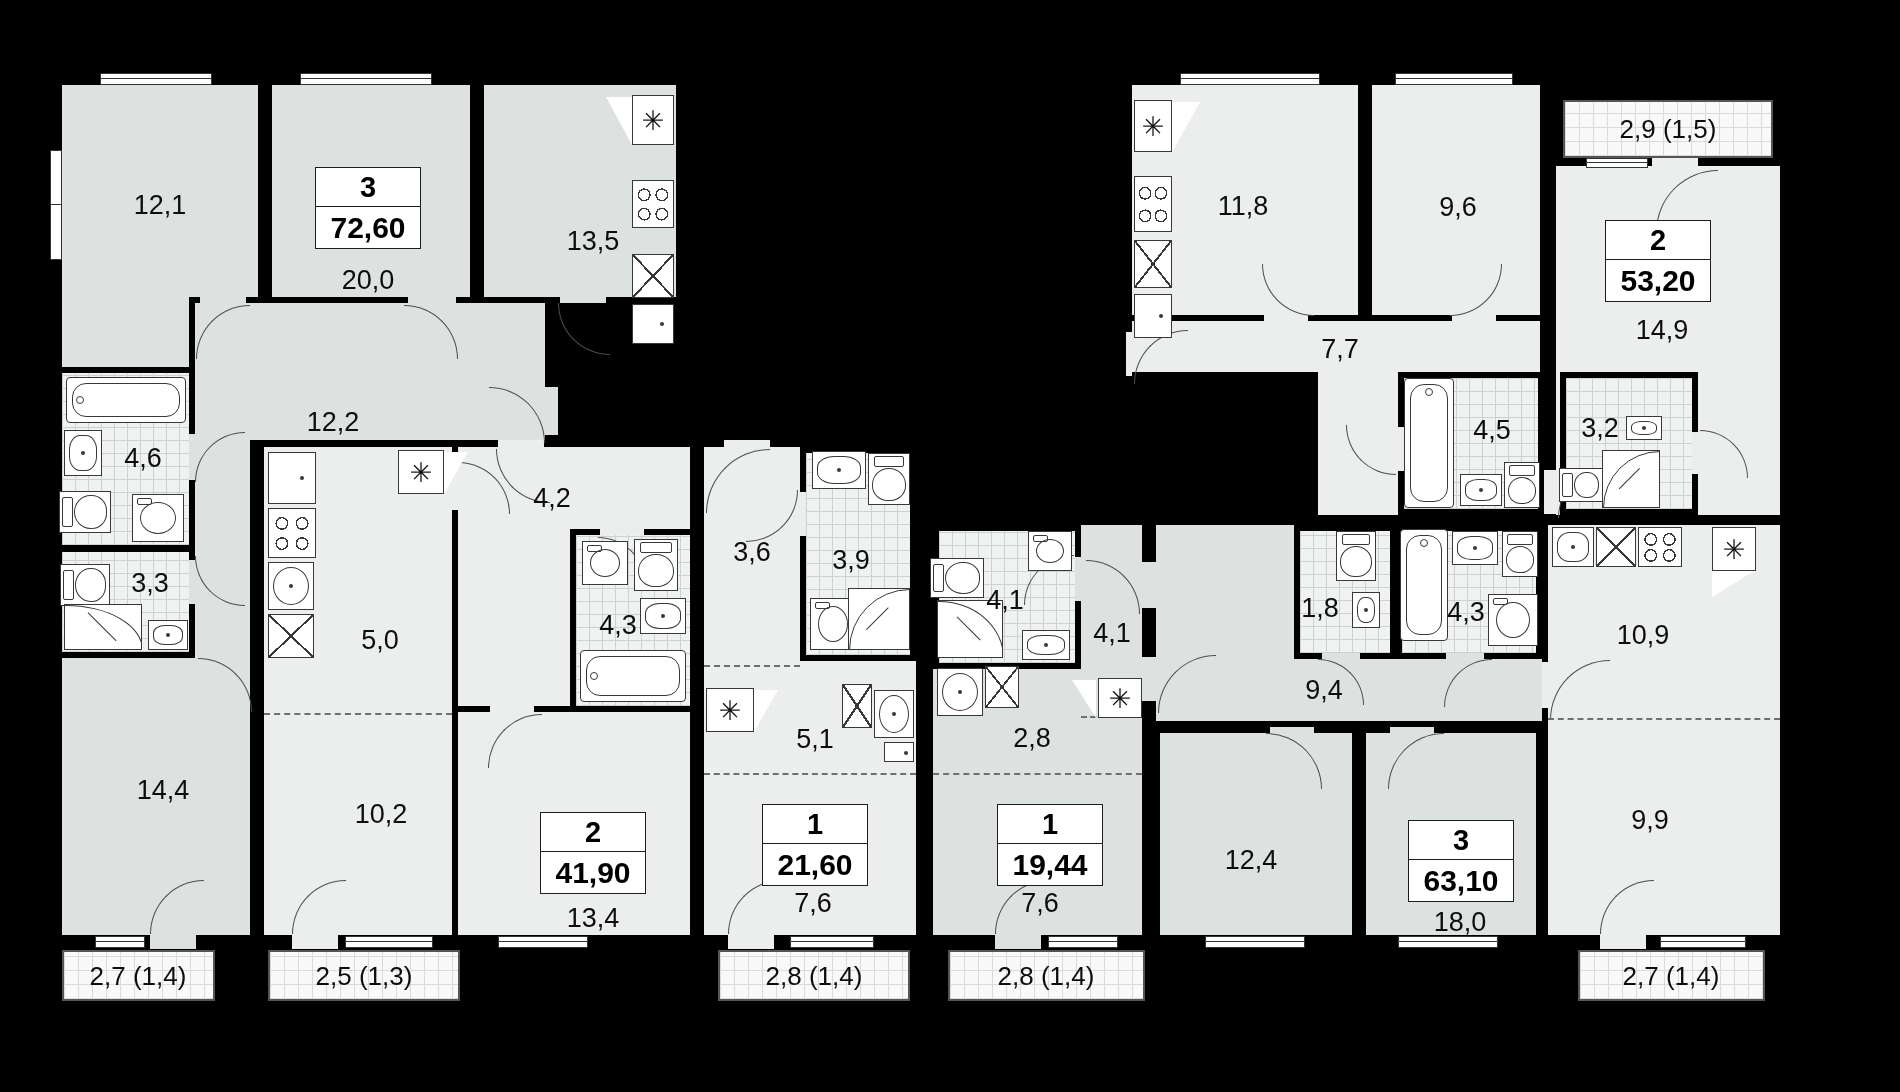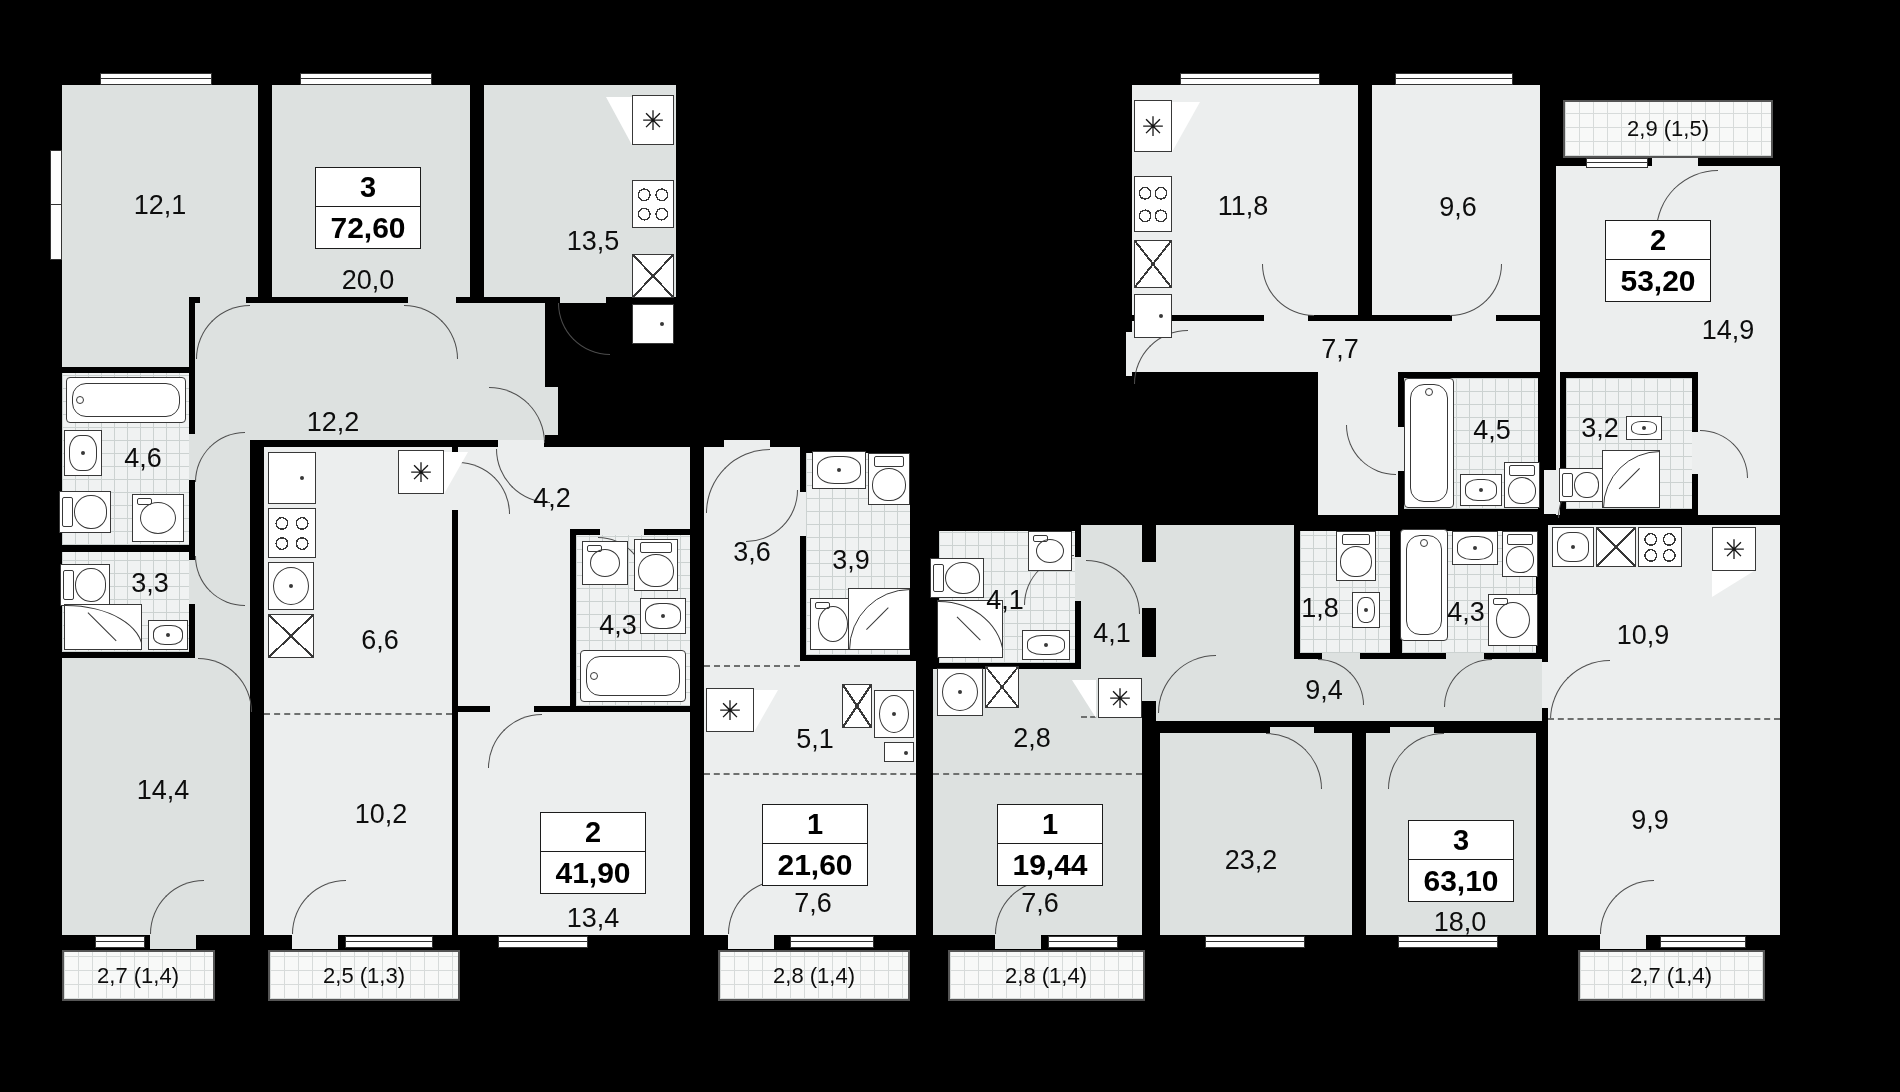--- a/index.html
+++ b/index.html
@@ -20,21 +20,21 @@
   .gap3{background:#eceeee;}
   .bal{background-color:#f8f9f8;border:2px solid #555;
     background-image:repeating-linear-gradient(0deg,#d7dbda 0 1px,transparent 1px 14px),
                      repeating-linear-gradient(90deg,#d7dbda 0 1px,transparent 1px 14px);}
   .win{background:#fff;border:1.4px solid #333;
     background-image:linear-gradient(#333,#333);background-size:100% 1.4px;
     background-position:center;background-repeat:no-repeat;}
   .dash{border-top:2px dashed #6e706f;height:0;}
   
   .lbl{transform:translate(-50%,-50%);font-size:27px;color:#0d0d0d;white-space:nowrap;}
-  .sm{font-size:22px;}
+  .sm{font-size:26px;}
   .unit{transform:translate(-50%,-50%);width:106px;background:#fff;border:1.6px solid #1c1c1c;text-align:center;}
   .u-top{font-weight:bold;font-size:29px;padding:3px 0 2px;border-bottom:1.5px solid #1c1c1c;color:#000;}
   .u-bot{font-weight:bold;font-size:30px;padding:4px 0 3px;color:#000;}
   
   .q{border:1.5px solid #4d4d4d;background:transparent;}
   .q-tl{border-right:none;border-bottom:none;border-top-left-radius:100%;}
   .q-tr{border-left:none;border-bottom:none;border-top-right-radius:100%;}
   .q-bl{border-right:none;border-top:none;border-bottom-left-radius:100%;}
   .q-br{border-left:none;border-top:none;border-bottom-right-radius:100%;}
   
@@ -287,43 +287,43 @@
   <div class="a fx vent" style="left:1712px;top:527px;width:44px;height:44px"></div>
   <div class="a" style="left:1712px;top:571px;width:0;height:0;border-top:26px solid #fff;border-right:42px solid transparent"></div>
 
   <div class="a lbl" style="left:160px;top:205px">12,1</div>
   <div class="a lbl" style="left:368px;top:280px">20,0</div>
   <div class="a lbl" style="left:593px;top:241px">13,5</div>
   <div class="a lbl" style="left:333px;top:422px">12,2</div>
   <div class="a lbl" style="left:143px;top:458px">4,6</div>
   <div class="a lbl" style="left:150px;top:583px">3,3</div>
   <div class="a lbl" style="left:163px;top:790px">14,4</div>
-  <div class="a lbl" style="left:380px;top:640px">6,6</div>
+  <div class="a lbl" style="left:380px;top:640px">5,0</div>
   <div class="a lbl" style="left:381px;top:814px">10,2</div>
   <div class="a lbl" style="left:552px;top:498px">4,2</div>
   <div class="a lbl" style="left:618px;top:625px">4,3</div>
   <div class="a lbl" style="left:593px;top:918px">13,4</div>
   <div class="a lbl" style="left:752px;top:552px">3,6</div>
   <div class="a lbl" style="left:851px;top:560px">3,9</div>
   <div class="a lbl" style="left:815px;top:739px">5,1</div>
   <div class="a lbl" style="left:813px;top:903px">7,6</div>
   <div class="a lbl" style="left:1005px;top:600px">4,1</div>
   <div class="a lbl" style="left:1112px;top:633px">4,1</div>
   <div class="a lbl" style="left:1032px;top:738px">2,8</div>
   <div class="a lbl" style="left:1040px;top:903px">7,6</div>
   <div class="a lbl" style="left:1243px;top:206px">11,8</div>
   <div class="a lbl" style="left:1458px;top:207px">9,6</div>
   <div class="a lbl" style="left:1340px;top:349px">7,7</div>
-  <div class="a lbl" style="left:1728px;top:330px">14,9</div>
+  <div class="a lbl" style="left:1662px;top:330px">14,9</div>
   <div class="a lbl" style="left:1492px;top:430px">4,5</div>
   <div class="a lbl" style="left:1600px;top:428px">3,2</div>
   <div class="a lbl" style="left:1324px;top:690px">9,4</div>
   <div class="a lbl" style="left:1320px;top:608px">1,8</div>
   <div class="a lbl" style="left:1466px;top:612px">4,3</div>
-  <div class="a lbl" style="left:1251px;top:860px">23,2</div>
+  <div class="a lbl" style="left:1251px;top:860px">12,4</div>
   <div class="a lbl" style="left:1460px;top:922px">18,0</div>
   <div class="a lbl" style="left:1643px;top:635px">10,9</div>
   <div class="a lbl" style="left:1650px;top:820px">9,9</div>
 
   <div class="a lbl sm" style="left:138px;top:976px">2,7 (1,4)</div>
   <div class="a lbl sm" style="left:364px;top:976px">2,5 (1,3)</div>
   <div class="a lbl sm" style="left:814px;top:976px">2,8 (1,4)</div>
   <div class="a lbl sm" style="left:1046px;top:976px">2,8 (1,4)</div>
   <div class="a lbl sm" style="left:1668px;top:129px">2,9 (1,5)</div>
   <div class="a lbl sm" style="left:1671px;top:976px">2,7 (1,4)</div>

